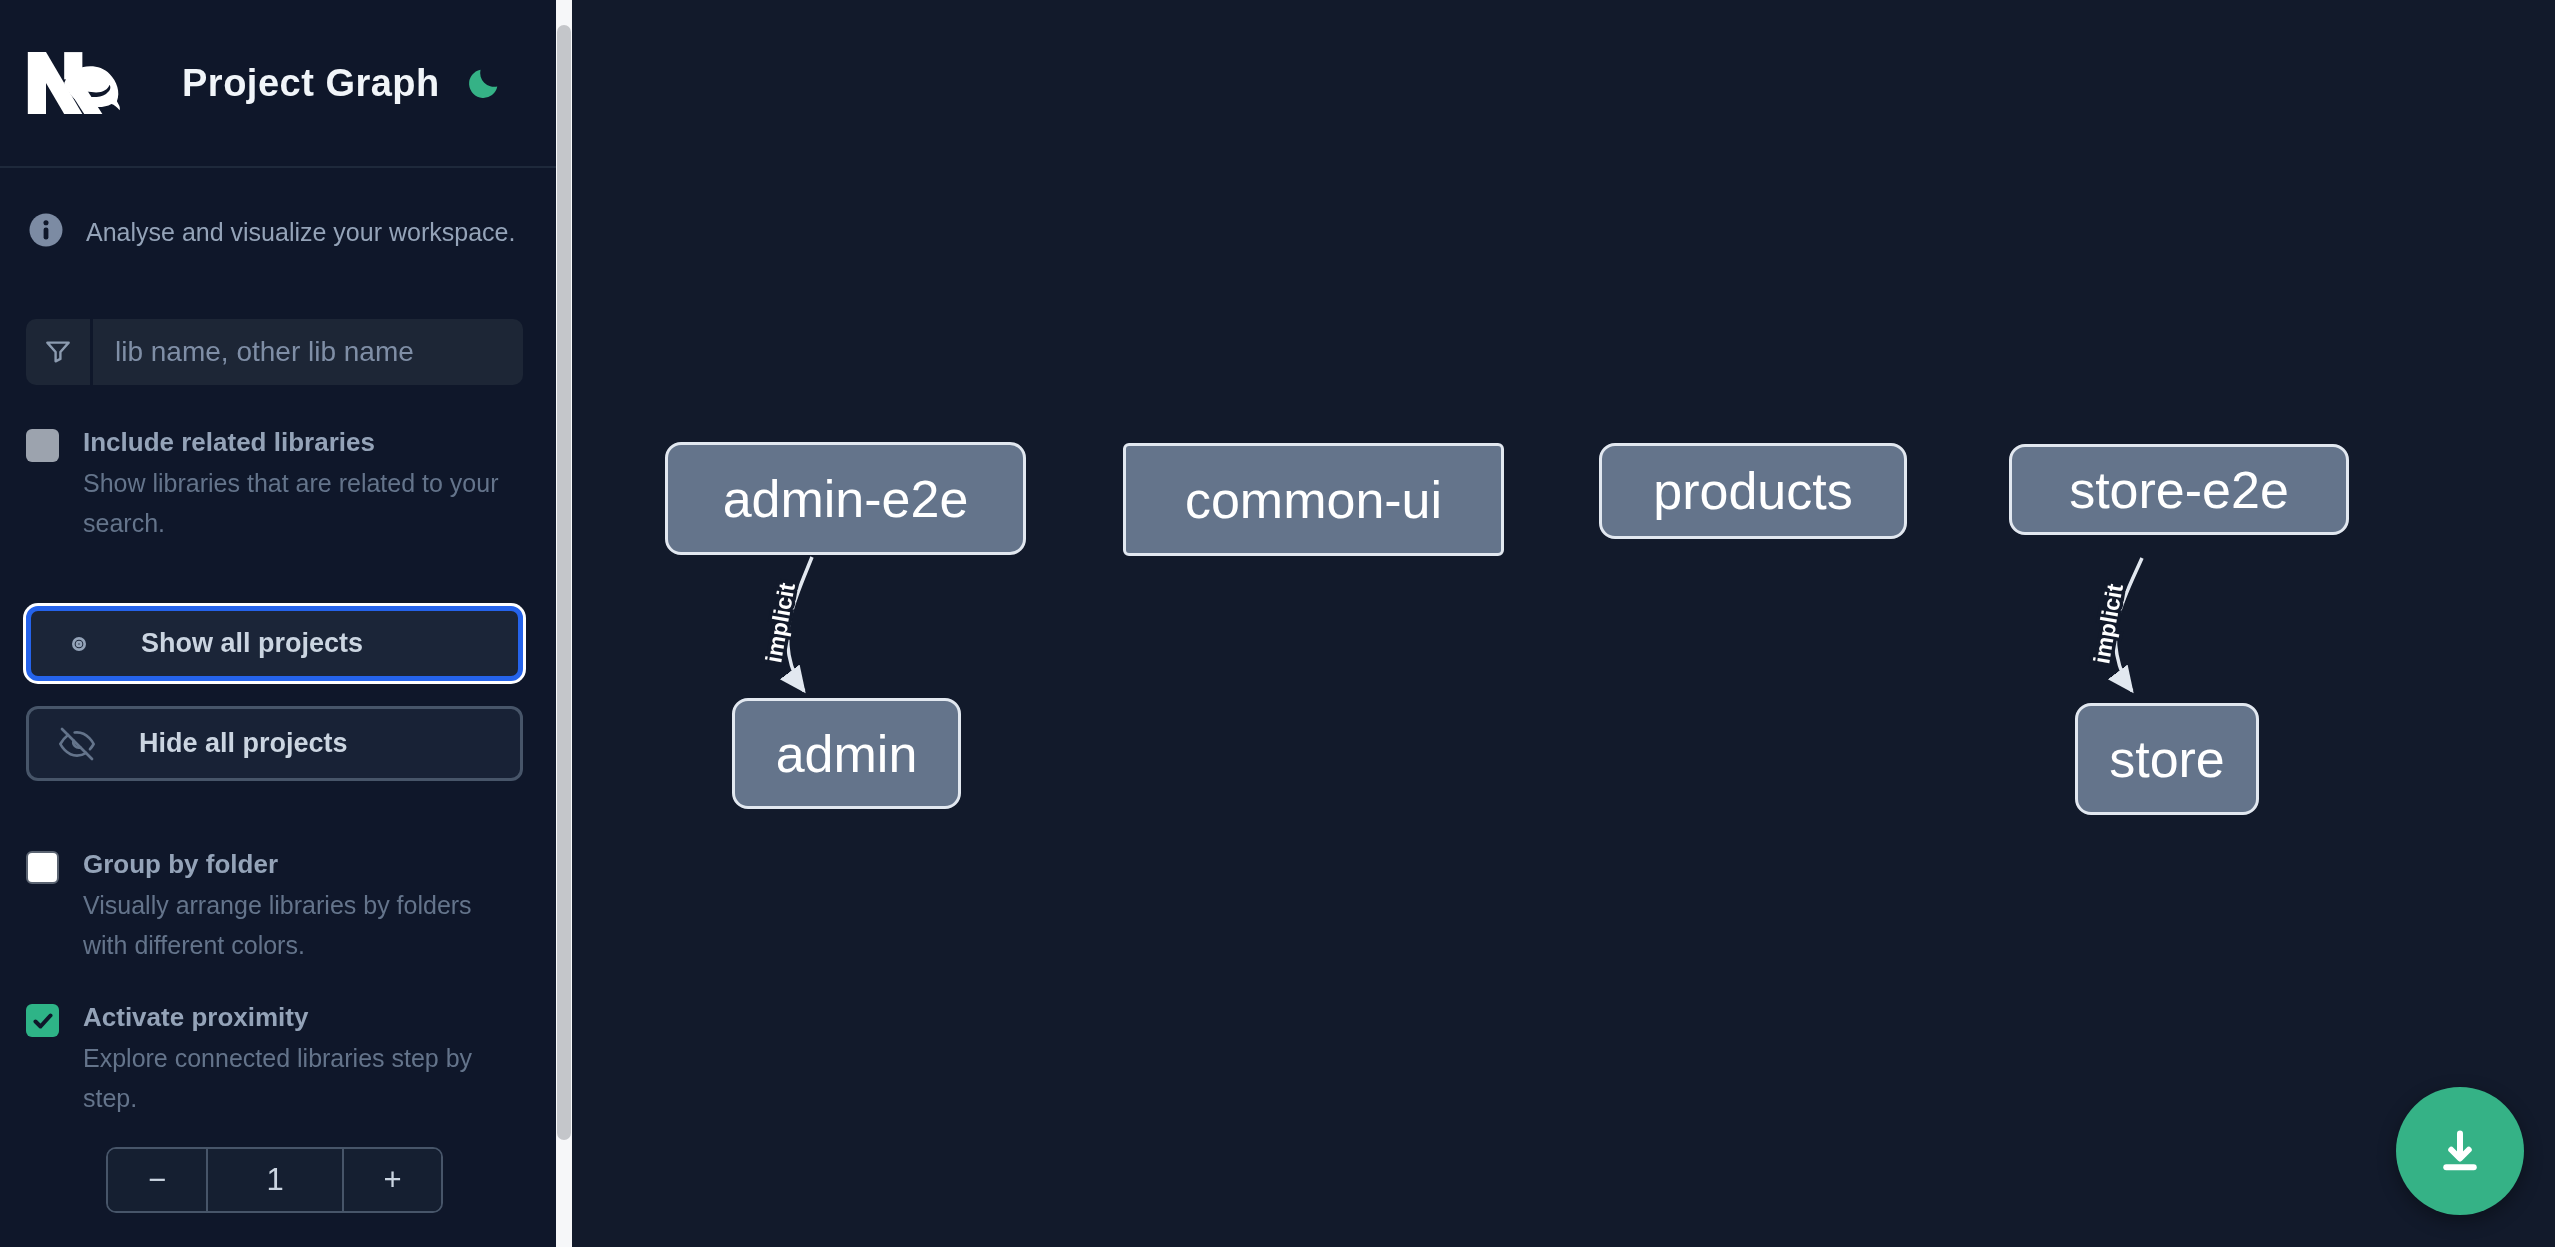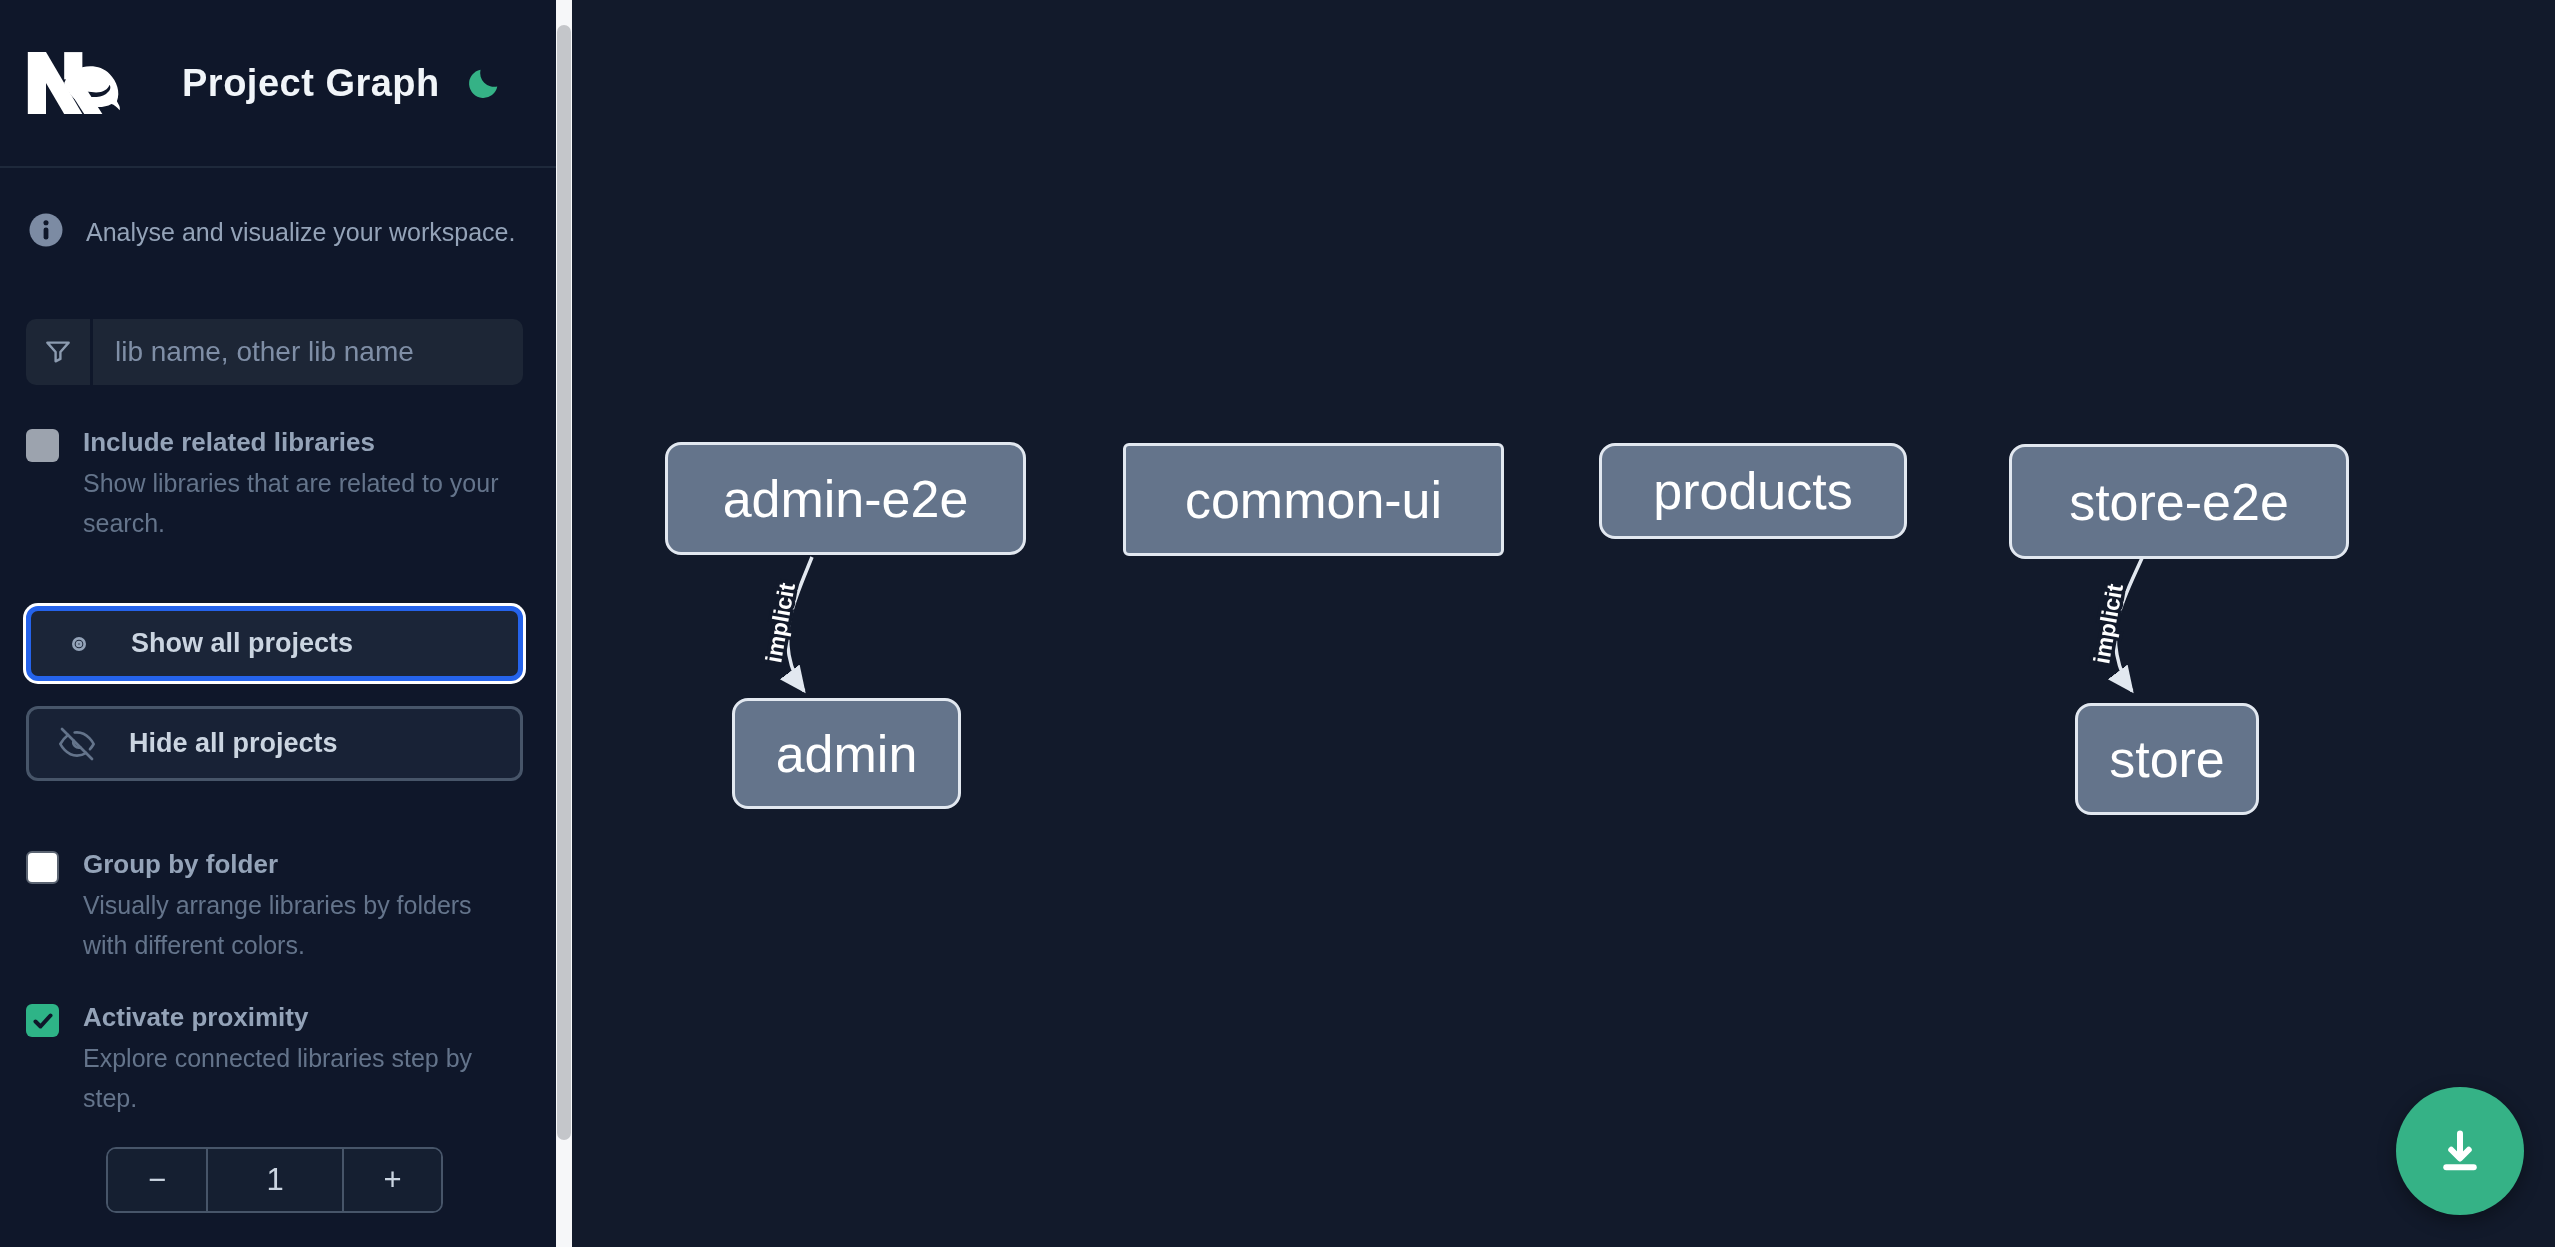--- a/index.html
+++ b/index.html
@@ -57,21 +57,21 @@
     width: 33px; height: 33px; border-radius: 6px; flex: 0 0 auto; margin-top: 2px;
     display: flex; align-items: center; justify-content: center; cursor: pointer;
   }
   .cb-disabled { background: #9ca3ae; }
   .cb-unchecked { background: #ffffff; border: 2px solid #5b6472; }
   .cb-checked { background: #2eb487; }
 
   .action-btn {
     position: absolute; left: 26px; width: 497px; height: 75px;
     background: #182236; border: 3px solid #475569; border-radius: 12px;
-    display: flex; align-items: center; padding: 0 28px; gap: 32px;
+    display: flex; align-items: center; padding: 0 28px; gap: 42px;
     color: #cbd5e1; font-size: 27px; font-weight: 700;
     font-family: "Liberation Sans", sans-serif; cursor: pointer;
   }
   .action-btn.focused {
     border: 5px solid #2563eb;
     box-shadow: 0 0 0 3px #ffffff;
     background: #1b2538;
   }
   .btn-icon { width: 40px; height: 40px; display: flex; align-items: center; justify-content: center; }
 
@@ -238,21 +238,21 @@
     <path class="edge-path" d="M240,557 C226,592 211,622 217,655 C220,671 226,683 232,691" marker-end="url(#arrow)"></path>
     <text class="edge-label" transform="translate(216,624) rotate(-80)">implicit</text>
 
     <path class="edge-path" d="M1570,558 C1554,594 1538,622 1545,655 C1548,671 1554,683 1560,691" marker-end="url(#arrow)"></path>
     <text class="edge-label" transform="translate(1544,625) rotate(-80)">implicit</text>
   </svg>
 
   <div class="graph-node" style="left:93px;  top:442px; width:361px; height:113px;">admin-e2e</div>
   <div class="graph-node" style="left:551px; top:443px; width:381px; height:113px;border-radius:6px;">common-ui</div>
   <div class="graph-node" style="left:1027px;top:443px; width:308px; height:96px;">products</div>
-  <div class="graph-node" style="left:1437px;top:444px; width:340px; height:115px;text-align:center;">store-e2e</div>
+  <div class="graph-node" style="left:1437px;top:444px; width:340px; height:91px;text-align:center;">store-e2e</div>
   <div class="graph-node" style="left:160px; top:698px; width:229px; height:111px;">admin</div>
   <div class="graph-node" style="left:1503px;top:703px; width:184px; height:112px;">store</div>
 
   <button class="fab">
     <svg width="60" height="60" viewBox="0 0 24 24" fill="none" stroke="#ffffff" stroke-width="2.4" stroke-linecap="round" stroke-linejoin="round">
       <path d="M12 5v9"></path>
       <path d="M8.5 11.5L12 15l3.5-3.5"></path>
       <path d="M6.5 18.5h11"></path>
     </svg>
   </button>

